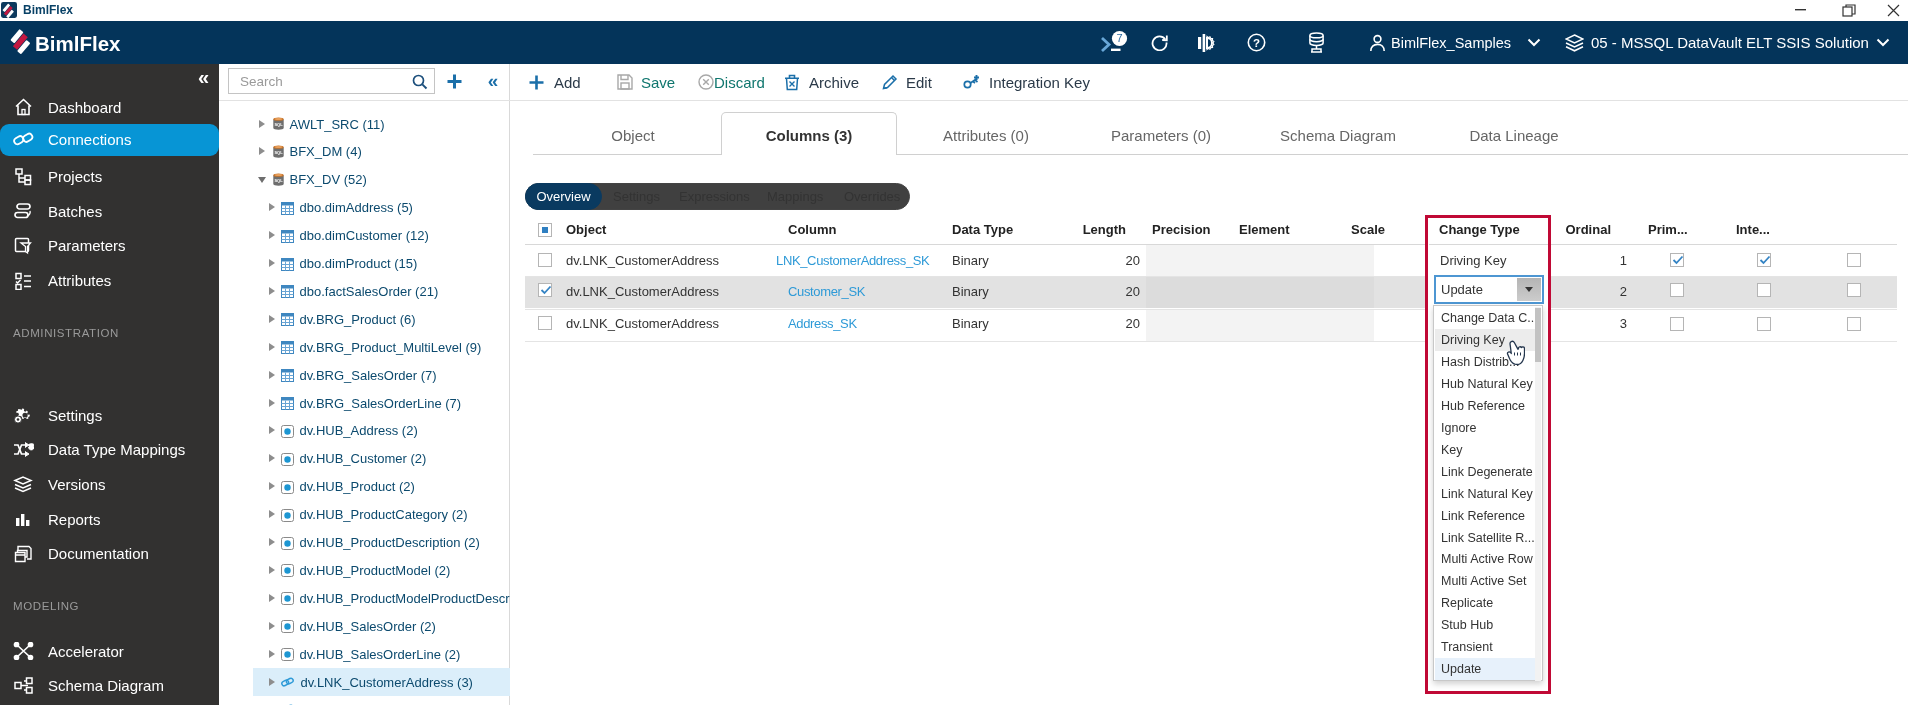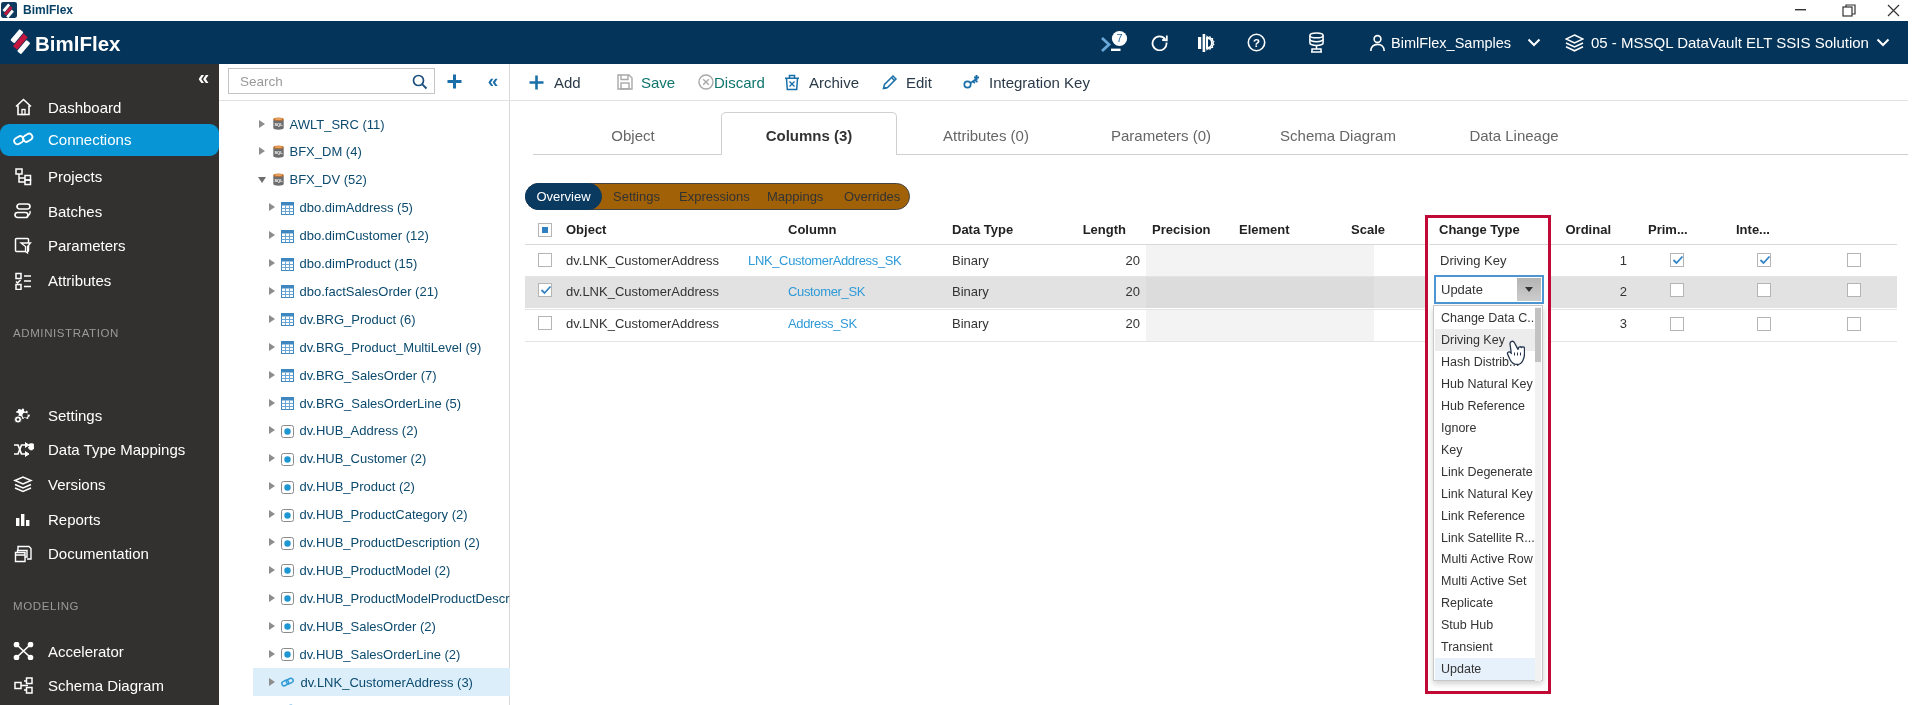--- a/index.html
+++ b/index.html
@@ -43,21 +43,21 @@
   .tbtn.dis { color:#0f766e; }
 
   
   .tabtxt { position:absolute; top:127px; font-size:15px; color:#666; white-space:nowrap; transform:translateX(-50%); }
   #tabline { position:absolute; left:533px; top:154px; width:1385px; height:1px; background:#d0d0d0; }
   #activetab { position:absolute; left:721px; top:112px; width:176px; height:43px; background:#fff;
     border:1px solid #d0d0d0; border-bottom:none; border-radius:5px 5px 0 0; }
   #activetab span { position:absolute; left:0; right:0; top:14px; text-align:center; font-size:15px; font-weight:bold; color:#333; }
 
   
-  #pillwrap { position:absolute; left:525px; top:183px; width:385px; height:27px; border:1px solid #444; border-radius:14px; background:#a16207; }
+  #pillwrap { position:absolute; left:525px; top:183px; width:385px; height:27px; border:1px solid #444; border-radius:14px; background:#404040; }
   #pillov { position:absolute; left:-1px; top:-1px; width:77px; height:27px; background:#0a3a60; border:1px solid #0a3a60; border-radius:14px; color:#fff; font-size:13px; display:flex; align-items:center; justify-content:center; }
   .pilltx { position:absolute; top:189px; font-size:13px; color:#333; }
 
   
   .th { position:absolute; top:222px; font-size:13px; font-weight:bold; color:#222; white-space:nowrap; }
   .cell { position:absolute; font-size:13px; color:#333; white-space:nowrap; }
   .link { color:#2e9ad7; letter-spacing:-0.35px; }
   .rowline { position:absolute; left:525px; width:1372px; height:1px; background:#e4e4e4; }
   .cb { position:absolute; width:14px; height:14px; border:1px solid #b5b5b5; background:#fff; }
   .gray-cell { position:absolute; left:1146px; width:228px; height:32px; background:#f3f3f3; }
@@ -435,21 +435,21 @@
           </svg>
           <span class="ttx" style="left:52.5px">dv.BRG_SalesOrder (7)</span>
         </div>
     <div class="titem" style="top:325.0px">
           <span class="arrow arr-r" style="left:21.5px;top:9.5px"></span>
           <svg class="tic" style="left:33.5px;top:8px" width="13" height="13" viewBox="0 0 13 13">
             <rect x="0.5" y="0.5" width="12" height="12" fill="#fff" stroke="#3f87c0"></rect>
             <rect x="0.5" y="0.5" width="12" height="3" fill="#3f87c0"></rect>
             <path d="M0.5 6.5 h12 M0.5 9.5 h12 M4.5 3.5 v9 M8.5 3.5 v9" stroke="#6aa5d4" fill="none"></path>
           </svg>
-          <span class="ttx" style="left:52.5px">dv.BRG_SalesOrderLine (5)</span>
+          <span class="ttx" style="left:52.5px">dv.BRG_SalesOrderLine (7)</span>
         </div>
     <div class="titem" style="top:352.9px">
           <span class="arrow arr-r" style="left:21.5px;top:9.5px"></span>
           <svg class="tic" style="left:33.5px;top:8px" width="13" height="13" viewBox="0 0 13 13">
             <rect x="0.5" y="0.5" width="12" height="12" rx="2" fill="#fff" stroke="#8a8a8a"></rect>
             <circle cx="6.5" cy="6.5" r="3.2" fill="#1d96d2"></circle>
           </svg>
           <span class="ttx" style="left:52.5px">dv.HUB_Address (2)</span>
         </div>
     <div class="titem" style="top:380.8px">
@@ -628,21 +628,21 @@
   <div class="th" style="left:1029px;width:97px;text-align:right">Length</div>
   <div class="th" style="left:1152px">Precision</div>
   <div class="th" style="left:1239px">Element</div>
   <div class="th" style="left:1351px">Scale</div>
   <div class="th" style="left:1530px;width:81px;text-align:right">Ordinal</div>
   <div class="th" style="left:1648px">Prim...</div>
   <div class="th" style="left:1736px">Inte...</div>
   <div class="th" style="left:1912px">Sour...</div>
   <div class="cb" style="left:538px;top:253px"></div>
   <div class="cell" style="left:566px;top:252.5px">dv.LNK_CustomerAddress</div>
-  <div class="cell link" style="left:748px;top:252.5px">LNK_CustomerAddress_SK</div>
+  <div class="cell link" style="left:776px;top:252.5px">LNK_CustomerAddress_SK</div>
   <div class="cell" style="left:952px;top:252.5px">Binary</div>
   <div class="cell" style="left:1043px;top:252.5px;width:97px;text-align:right">20</div>
   <div class="cell" style="left:1560px;top:252.5px;width:67px;text-align:right">1</div>
   <div class="cb" style="left:1670px;top:253px">
       <svg width="12" height="10" viewBox="0 0 12 10" style="position:absolute;left:1px;top:1px">
         <path d="M1.5 5 L4.5 8 L10.5 1.5" fill="none" stroke="#3584c4" stroke-width="1.8"></path>
       </svg>
     </div>
   <div class="cb" style="left:1757px;top:253px">
       <svg width="12" height="10" viewBox="0 0 12 10" style="position:absolute;left:1px;top:1px">

